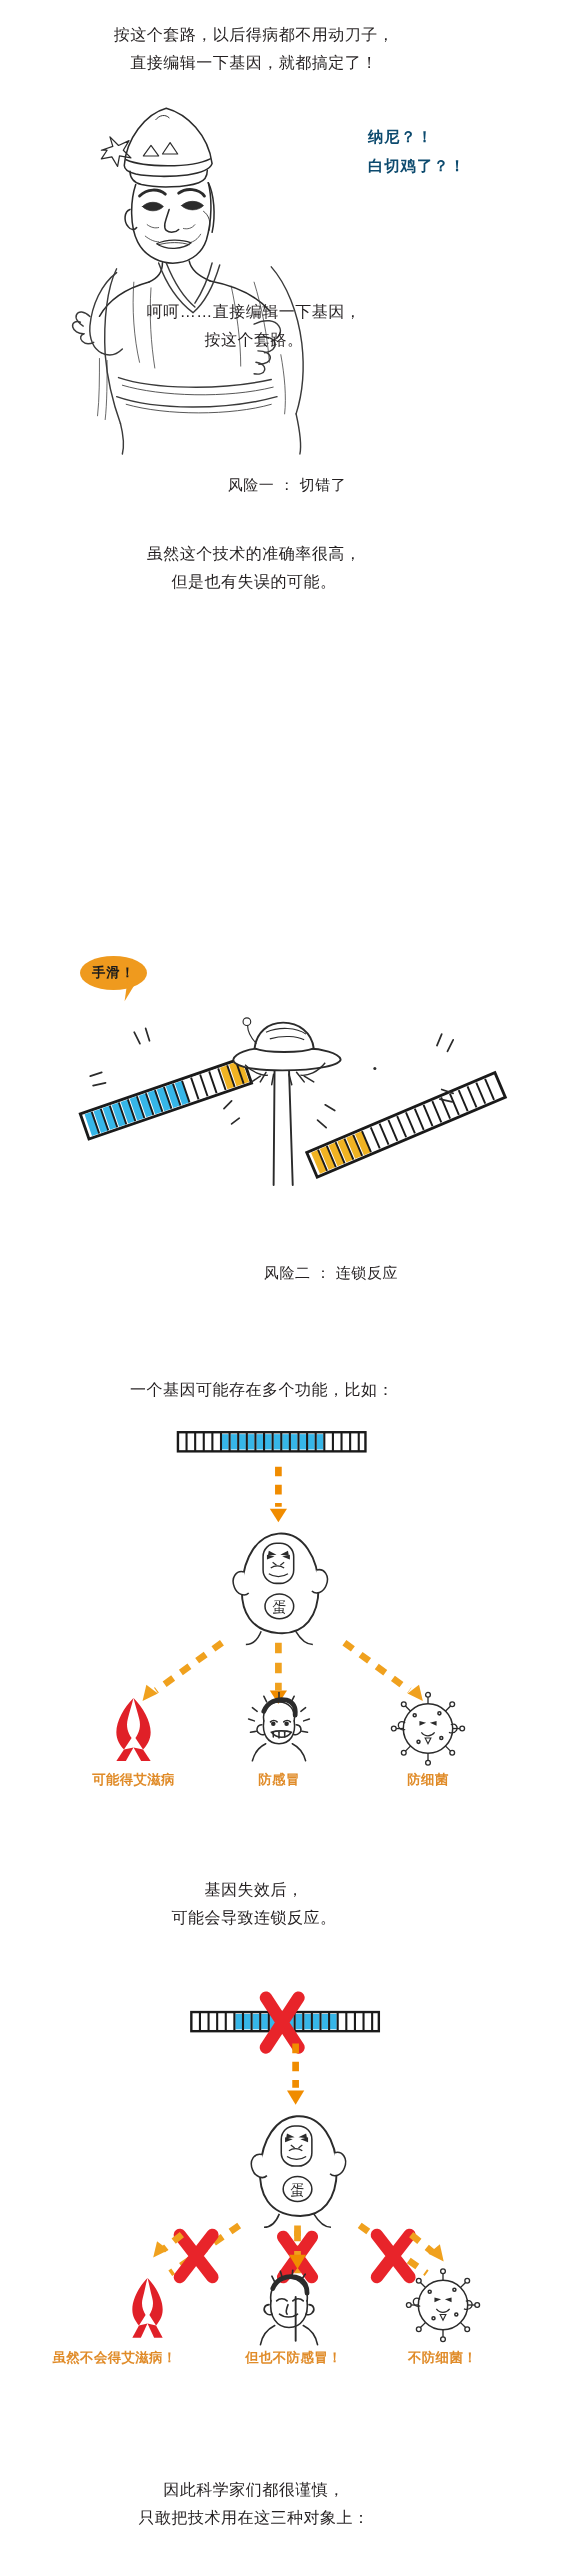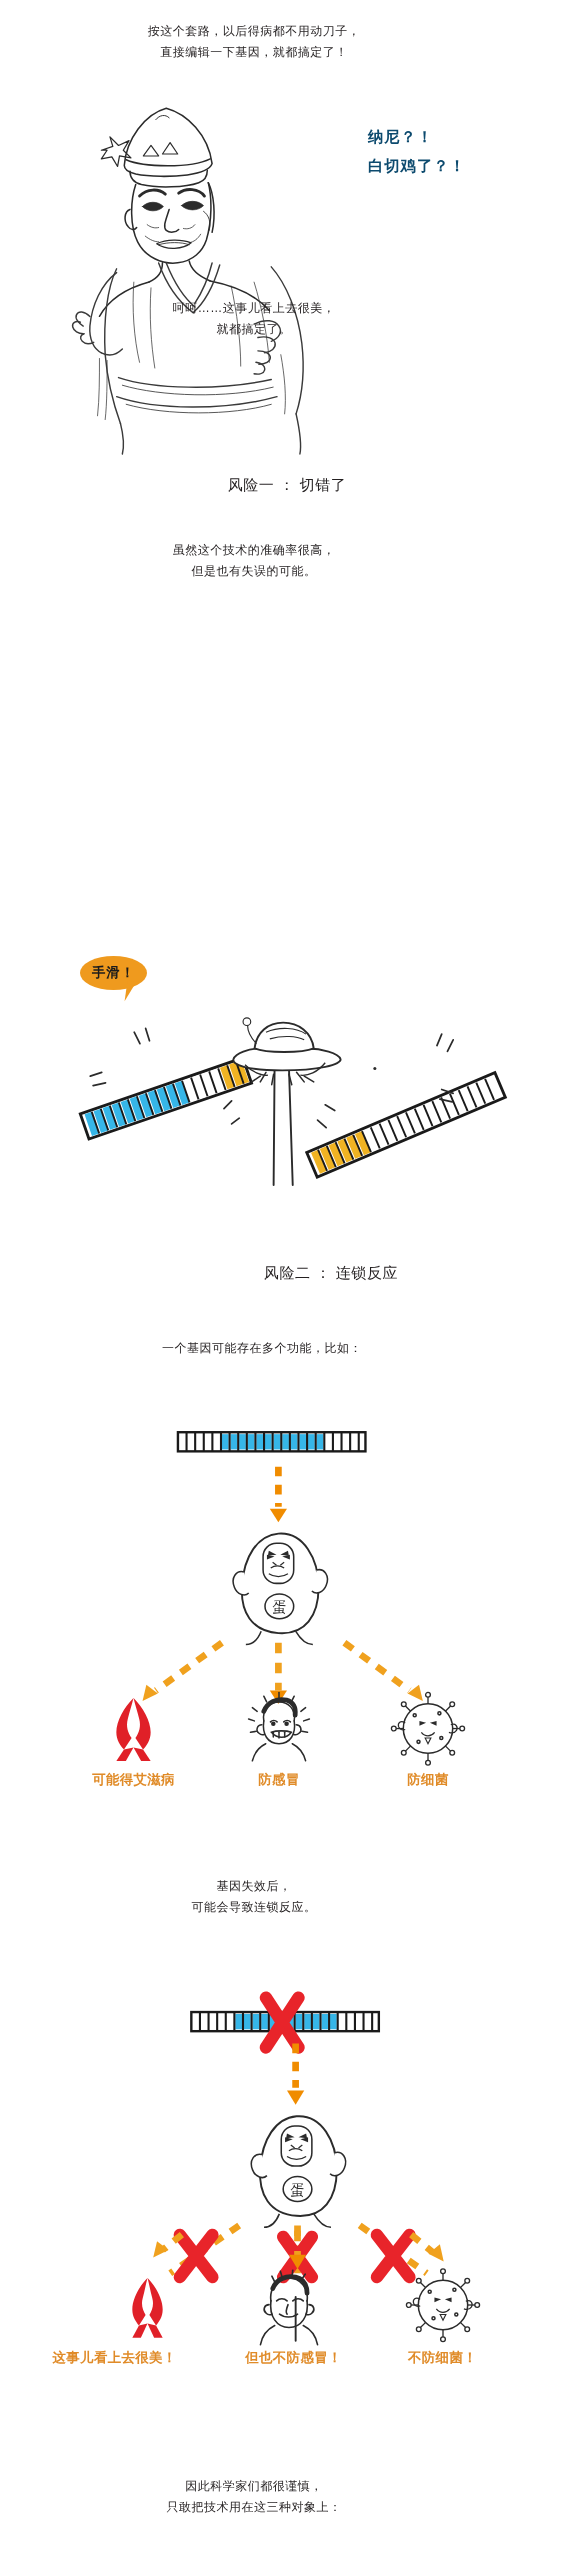--- a/index.html
+++ b/index.html
@@ -16,21 +16,21 @@
   }
 
   .page { position: relative; width: 574px; height: 2576px; background:#fff; }
 
   
   .tblock {
     position: absolute;
     left: 0; width: 508px;
     text-align: center;
     line-height: 1.75;
-    font-size: 12px;
+    font-size: 16px;
     letter-spacing: 0.5px;
     color: #231f20;
   }
   .tblock .ln { display:block; }
 
   .heading {
     position:absolute; left:0; width:574px; text-align:center;
     font-size: 15.3px; font-weight: 700; letter-spacing:0.6px; color:#111;
   }
 
@@ -180,22 +180,22 @@
       </g>
     </svg>
   </div>
 
   <div class="red-shout" style="left:368px; top:122px;">
     <div>纳尼？！</div>
     <div>白切鸡了？！</div>
   </div>
 
   <div class="tblock" style="top:298px;">
-    <span class="ln">呵呵……这事儿看上去很美，</span>
-    <span class="ln">就都搞定了。</span>
+    <span class="ln">呵呵……直接编辑一下基因，</span>
+    <span class="ln">按这个套路。</span>
   </div>
 
 
   <div class="risk-title" style="top:476px;">风险一 ： 切错了</div>
 
   <div class="tblock" style="top:540px;">
     <span class="ln">虽然这个技术的准确率很高，</span>
     <span class="ln">但是也有失误的可能。</span>
   </div>
 
@@ -325,21 +325,21 @@
           <path d="M240 130 l-8 6"></path>
         <path d="M330 116 l10 6"></path>
           <path d="M322 132 l9 8"></path>
         <circle cx="382" cy="78" r="1.6" fill="#2b2b2b" stroke="none"></circle>
       </g>
     </svg>
   </div>
 
   <div class="risk-title" style="top:1264px;margin-left:44px;">风险二 ： 连锁反应</div>
 
-  <div class="tblock" style="top:1338px;padding-left:16px;">
+  <div class="tblock" style="top:1376px;padding-left:16px;">
     <span class="ln">一个基因可能存在多个功能，比如：</span>
   </div>
 
   <div class="ill" style="left:0px; top:1415px; width:574px; height:287px;">
     <svg width="574" height="287" viewBox="0 0 600 300">
 
       <g transform="translate(186,28)">
         <rect x="0" y="-10" width="196" height="20" fill="#ffffff" stroke="#1a1a1a" stroke-width="2.5"></rect>
         <g>
           <rect x="46" y="-8" width="7" height="16" fill="#36b6e8"></rect>
@@ -698,21 +698,21 @@
         <path d="M33 44 c4 5 10 5 14 0" stroke-width="1.3"></path>
         <path d="M37 50 l3 6 l3 -6Z" stroke-width="1.2"></path>
         <circle cx="26" cy="26" r="1.6" fill="none"></circle>
           <circle cx="54" cy="50" r="1.6" fill="none"></circle>
         <circle cx="30" cy="54" r="1.6" fill="none"></circle>
           <circle cx="52" cy="24" r="1.6" fill="none"></circle>
       </g>
     </svg>
   </div>
 
-  <div class="cap-orange" style="left:9.6px; top:2349px; width:210px;">这事儿看上去很美！</div>
+  <div class="cap-orange" style="left:9.6px; top:2349px; width:210px;">虽然不会得艾滋病！</div>
   <div class="cap-orange" style="left:222px; top:2349px; width:143px;">但也不防感冒！</div>
   <div class="cap-orange" style="left:371px; top:2349px; width:143px;">不防细菌！</div>
 
   <div class="tblock" style="top:2476px;">
     <span class="ln">因此科学家们都很谨慎，</span>
     <span class="ln">只敢把技术用在这三种对象上：</span>
   </div>
 
 </div>
 

